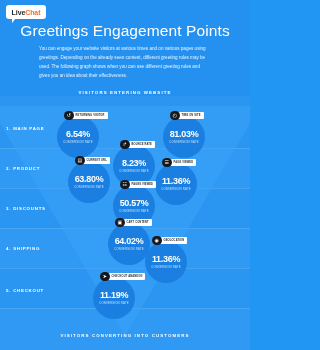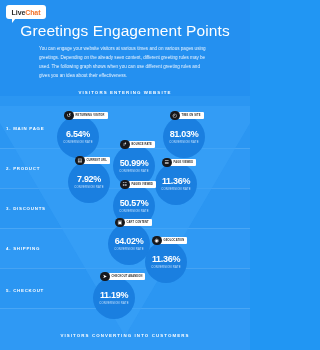--- a/index.html
+++ b/index.html
@@ -243,31 +243,31 @@
             <div class="pct">81.03%</div>
             <div class="sub">CONVERSION RATE</div>
           </div>
           <div class="tag">
             <div class="tag-icon">◴</div>
             <div class="tag-text">TIME ON SITE</div>
           </div>
         </div>
         <div class="node" style="left: 113px; top: 44px;">
           <div class="bubble">
-            <div class="pct">50.99%</div>
+            <div class="pct">8.23%</div>
             <div class="sub">CONVERSION RATE</div>
           </div>
           <div class="tag">
             <div class="tag-icon">↱</div>
             <div class="tag-text">BOUNCE RATE</div>
           </div>
         </div>
         <div class="node" style="left: 68px; top: 60px;">
           <div class="bubble">
-            <div class="pct">7.92%</div>
+            <div class="pct">63.80%</div>
             <div class="sub">CONVERSION RATE</div>
           </div>
           <div class="tag">
             <div class="tag-icon">▤</div>
             <div class="tag-text">CURRENT URL</div>
           </div>
         </div>
         <div class="node" style="left: 155px; top: 62px;">
           <div class="bubble">
             <div class="pct">11.36%</div>

